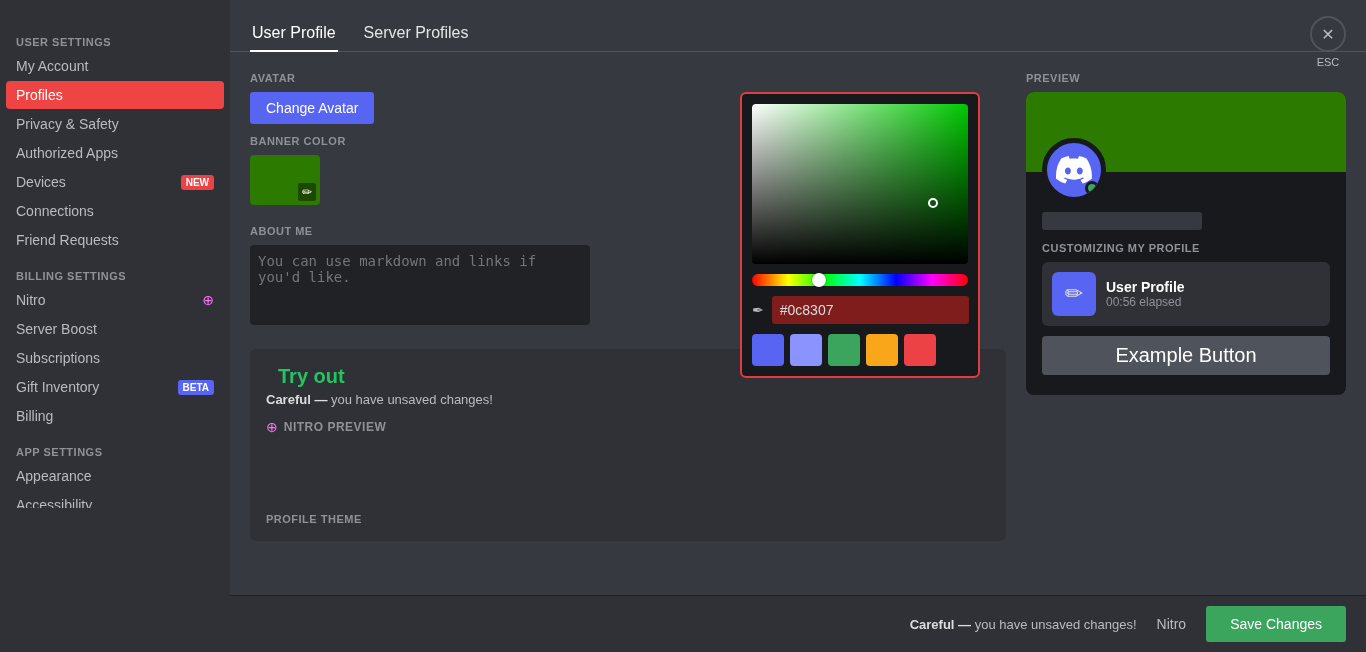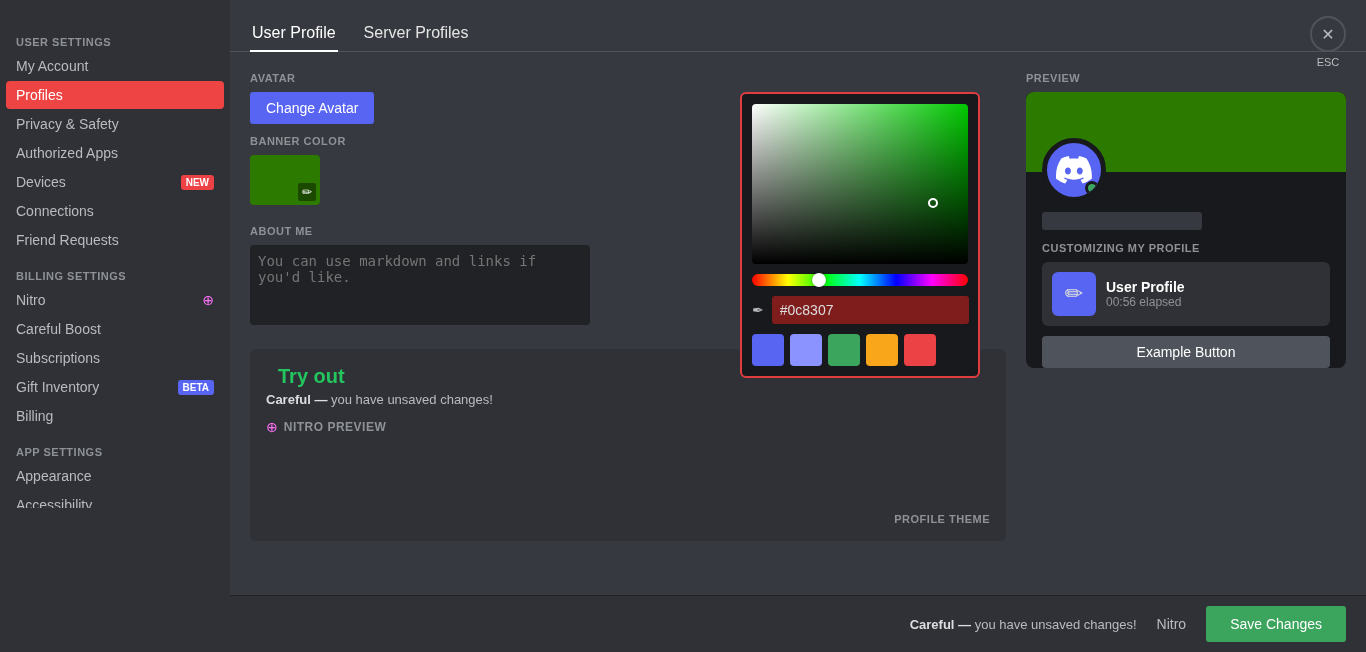--- a/index.html
+++ b/index.html
@@ -333,21 +333,21 @@
       width: 14px;
       height: 14px;
       background: #3ba55d;
       border: 3px solid #18191c;
       border-radius: 50%;
       position: absolute;
       bottom: 2px;
       right: 2px;
     }
     .profile-body {
-      padding: 40px 16px 0 16px;
+      padding: 40px 16px 20px 16px;
     }
     .profile-name-blurred {
       height: 18px;
       background: #36393f;
       border-radius: 3px;
       width: 160px;
       margin-bottom: 4px;
     }
     .customizing-label {
       font-size: 11px;
@@ -387,21 +387,21 @@
     .activity-time {
       font-size: 12px;
       color: #8e9297;
     }
     .example-button {
       width: 100%;
       background: #4f545c;
       border: none;
       border-radius: 4px;
       color: #fff;
-      font-size: 14px;
+      font-size: 20px;
       font-weight: 500;
       padding: 8px;
       cursor: pointer;
     }
 
     
     .bottom-bar {
       position: absolute;
       bottom: 0;
       left: 0;
@@ -533,21 +533,21 @@
     <span>Friend Requests</span>
   </div>
 
   <div class="sidebar-section-label">Billing Settings</div>
 
   <div class="sidebar-item">
     <span>Nitro</span>
     <span class="badge-nitro">⊕</span>
   </div>
   <div class="sidebar-item">
-    <span>Careful Boost</span>
+    <span>Server Boost</span>
   </div>
   <div class="sidebar-item">
     <span>Subscriptions</span>
   </div>
   <div class="sidebar-item">
     <span>Gift Inventory</span>
     <span class="badge badge-beta">BETA</span>
   </div>
   <div class="sidebar-item">
     <span>Billing</span>
@@ -633,21 +633,21 @@
         <div class="try-out-warning">
           <strong>Careful — </strong><span>you have unsaved changes!</span>
         </div>
 
         <div class="nitro-preview-row" style="margin-top:12px;">
           <span class="nitro-icon">⊕</span>
           <span class="nitro-preview-label">NITRO PREVIEW</span>
         </div>
         <div class="nitro-preview-card"></div>
 
-        <div class="profile-theme-label" style="margin-top:10px;text-align:right;">PROFILE THEME</div>
+        <div class="profile-theme-label" style="margin-top:10px;">PROFILE THEME</div>
       </div>
     </div>
 
     <div class="preview-panel">
       <div class="preview-label">PREVIEW</div>
       <div class="profile-card">
         <div class="profile-banner">
           <div class="profile-avatar-wrapper">
             <div class="profile-avatar">
 

